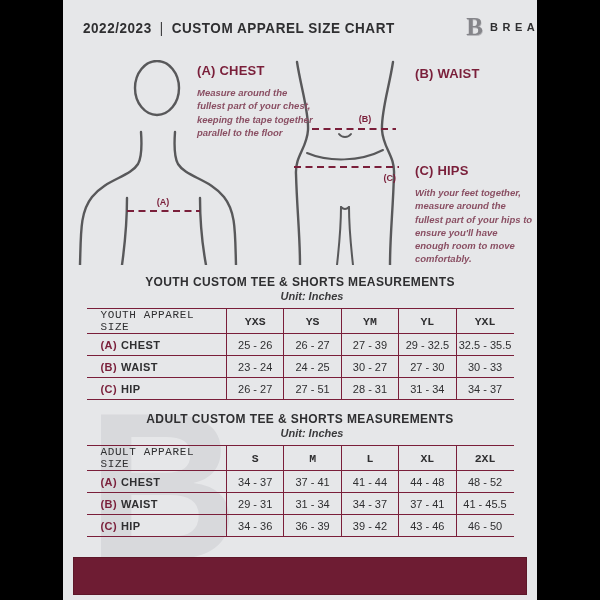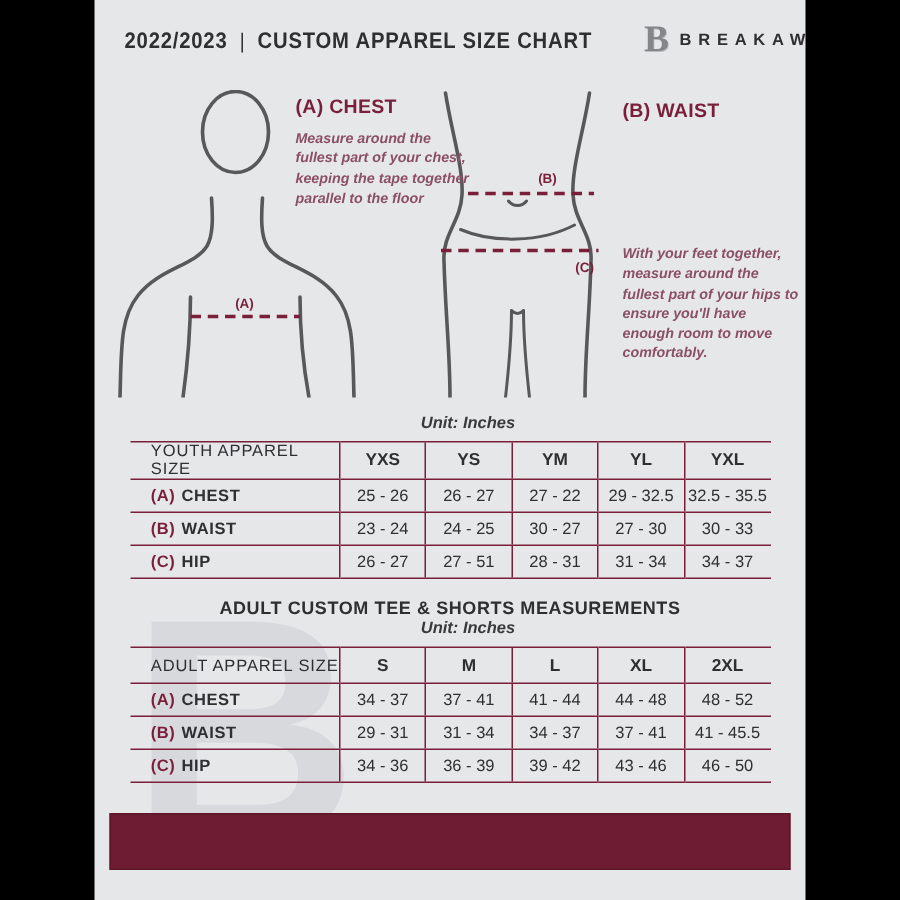--- a/index.html
+++ b/index.html
@@ -15,21 +15,21 @@
   html,body{width:600px;height:600px;}
   body{background:#000;font-family:"Liberation Sans",sans-serif;overflow:hidden;}
   .page{position:relative;width:474px;height:600px;margin-left:63px;background:var(--bg);overflow:hidden;}
 
   
   .watermark{position:absolute;left:24px;top:398px;font-size:210px;line-height:0.85;font-weight:bold;
     color:var(--watermark);z-index:0;user-select:none;}
 
   
   .hdr{position:relative;z-index:1;display:flex;justify-content:space-between;align-items:center;
-    padding:8px 20px 0 20px;height:46px;}
+    padding:8px 20px 0 20px;height:46px;gap:37px;}
   .title-wrap{display:flex;align-items:baseline;gap:9px;color:var(--ink);font-weight:bold;
     font-size:15px;letter-spacing:0.6px;transform:scaleX(0.9);transform-origin:left center;white-space:nowrap;}
   .title-divider{font-weight:400;font-size:14px;}
   .logo{display:flex;align-items:center;gap:7px;}
   .logo-b{font-family:"Liberation Serif",serif;font-weight:bold;font-size:25px;line-height:0.9;
     color:#85858a;text-shadow:0.5px 0.5px 0 #b9b9bd;}
   .brand{font-size:11px;font-weight:bold;letter-spacing:4.5px;color:var(--ink);}
 
   
   .guide{position:relative;z-index:1;height:205px;margin-top:14px;}
@@ -45,21 +45,21 @@
 
   
   .table-block{position:relative;z-index:1;text-align:center;}
   .youth-block{margin-top:10px;}
   .adult-block{margin-top:12px;}
   .table-block h2{font-size:12px;font-weight:bold;color:var(--ink);letter-spacing:0.4px;line-height:14px;}
   .unit{font-size:11px;font-style:italic;font-weight:bold;color:#3a3a3c;line-height:14px;margin-left:24px;}
   table.size-table{width:427px;margin:5px auto 0 auto;border-collapse:collapse;table-layout:fixed;}
   table.size-table th,table.size-table td{border-bottom:1.5px solid var(--maroon);height:22px;
     font-size:11px;color:var(--ink);vertical-align:middle;}
-  table.size-table thead th{border-top:1.5px solid var(--maroon);height:24px;font-weight:bold;font-size:11.5px;}
+  table.size-table thead th{border-top:1.5px solid var(--maroon);height:24px;font-weight:bold;font-size:11.5px;font-family:Liberation Mono, monospace;}
   table.size-table th+th,table.size-table td+td{border-left:1.5px solid var(--maroon);}
   .label-col{width:140px;text-align:left !important;padding-left:14px;}
   thead .label-col{font-weight:normal !important;font-size:11px !important;letter-spacing:0.6px;}
   .pfx{color:var(--maroon);font-weight:bold;margin-right:4px;}
   td.label-col{font-weight:bold;letter-spacing:0.4px;}
 
   
   .footer-bar{position:relative;z-index:2;margin:20px auto 0 auto;width:454px;height:38px;
     background:var(--maroon-deep);border:1px solid #5d1729;}
 </style>
@@ -115,46 +115,48 @@
     <div class="guide-block chest-block">
       <h3>(A) CHEST</h3>
       <p>Measure around the fullest part of your chest, keeping the tape together parallel to the floor</p>
     </div>
 
     <div class="guide-block waist-block">
       <h3>(B) WAIST</h3>
     </div>
 
     <div class="guide-block hips-block">
+      <h3>(C) HIPS</h3>
       <p>With your feet together, measure around the fullest part of your hips to ensure you'll have enough room to move comfortably.</p>
     </div>
 
   </section>
 
   <section class="table-block youth-block">
+    <h2>YOUTH CUSTOM TEE &amp; SHORTS MEASUREMENTS</h2>
     <div class="unit">Unit: Inches</div>
     <table class="size-table">
       <thead>
         <tr>
           <th class="label-col">YOUTH APPAREL SIZE</th>
           <th>YXS</th>
           <th>YS</th>
           <th>YM</th>
           <th>YL</th>
           <th>YXL</th>
         </tr>
       </thead>
       <tbody>
         <tr>
           <td class="label-col">
             <span class="pfx">(A)</span><span>CHEST</span>
           </td>
           <td>25 - 26</td>
           <td>26 - 27</td>
-          <td>27 - 22</td>
+          <td>27 - 39</td>
           <td>29 - 32.5</td>
           <td>32.5 - 35.5</td>
         </tr>
         <tr>
           <td class="label-col">
             <span class="pfx">(B)</span><span>WAIST</span>
           </td>
           <td>23 - 24</td>
           <td>24 - 25</td>
           <td>30 - 27</td>

